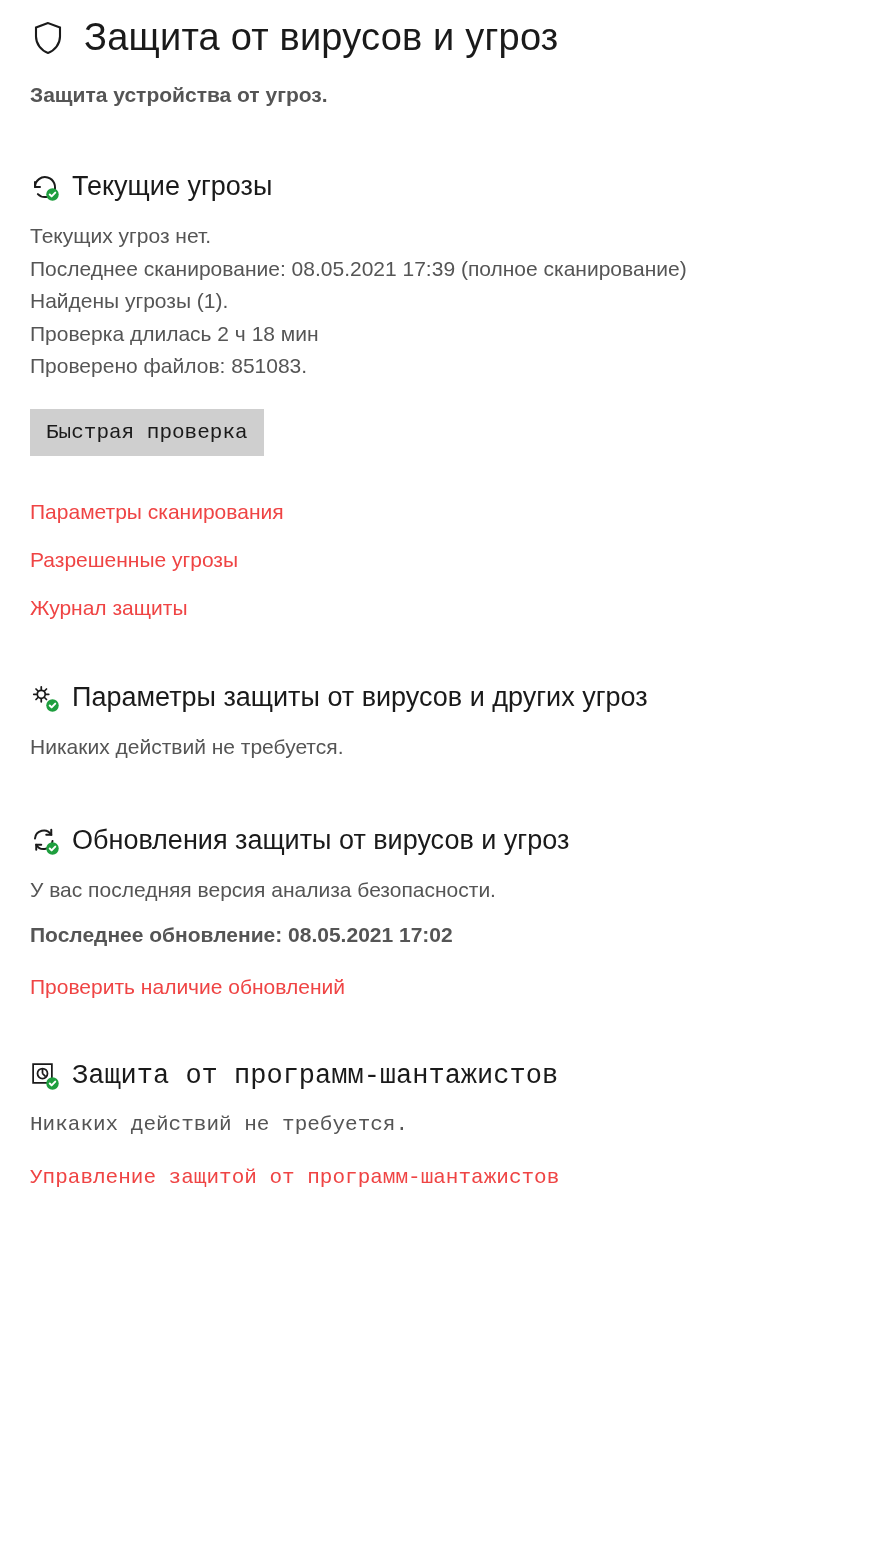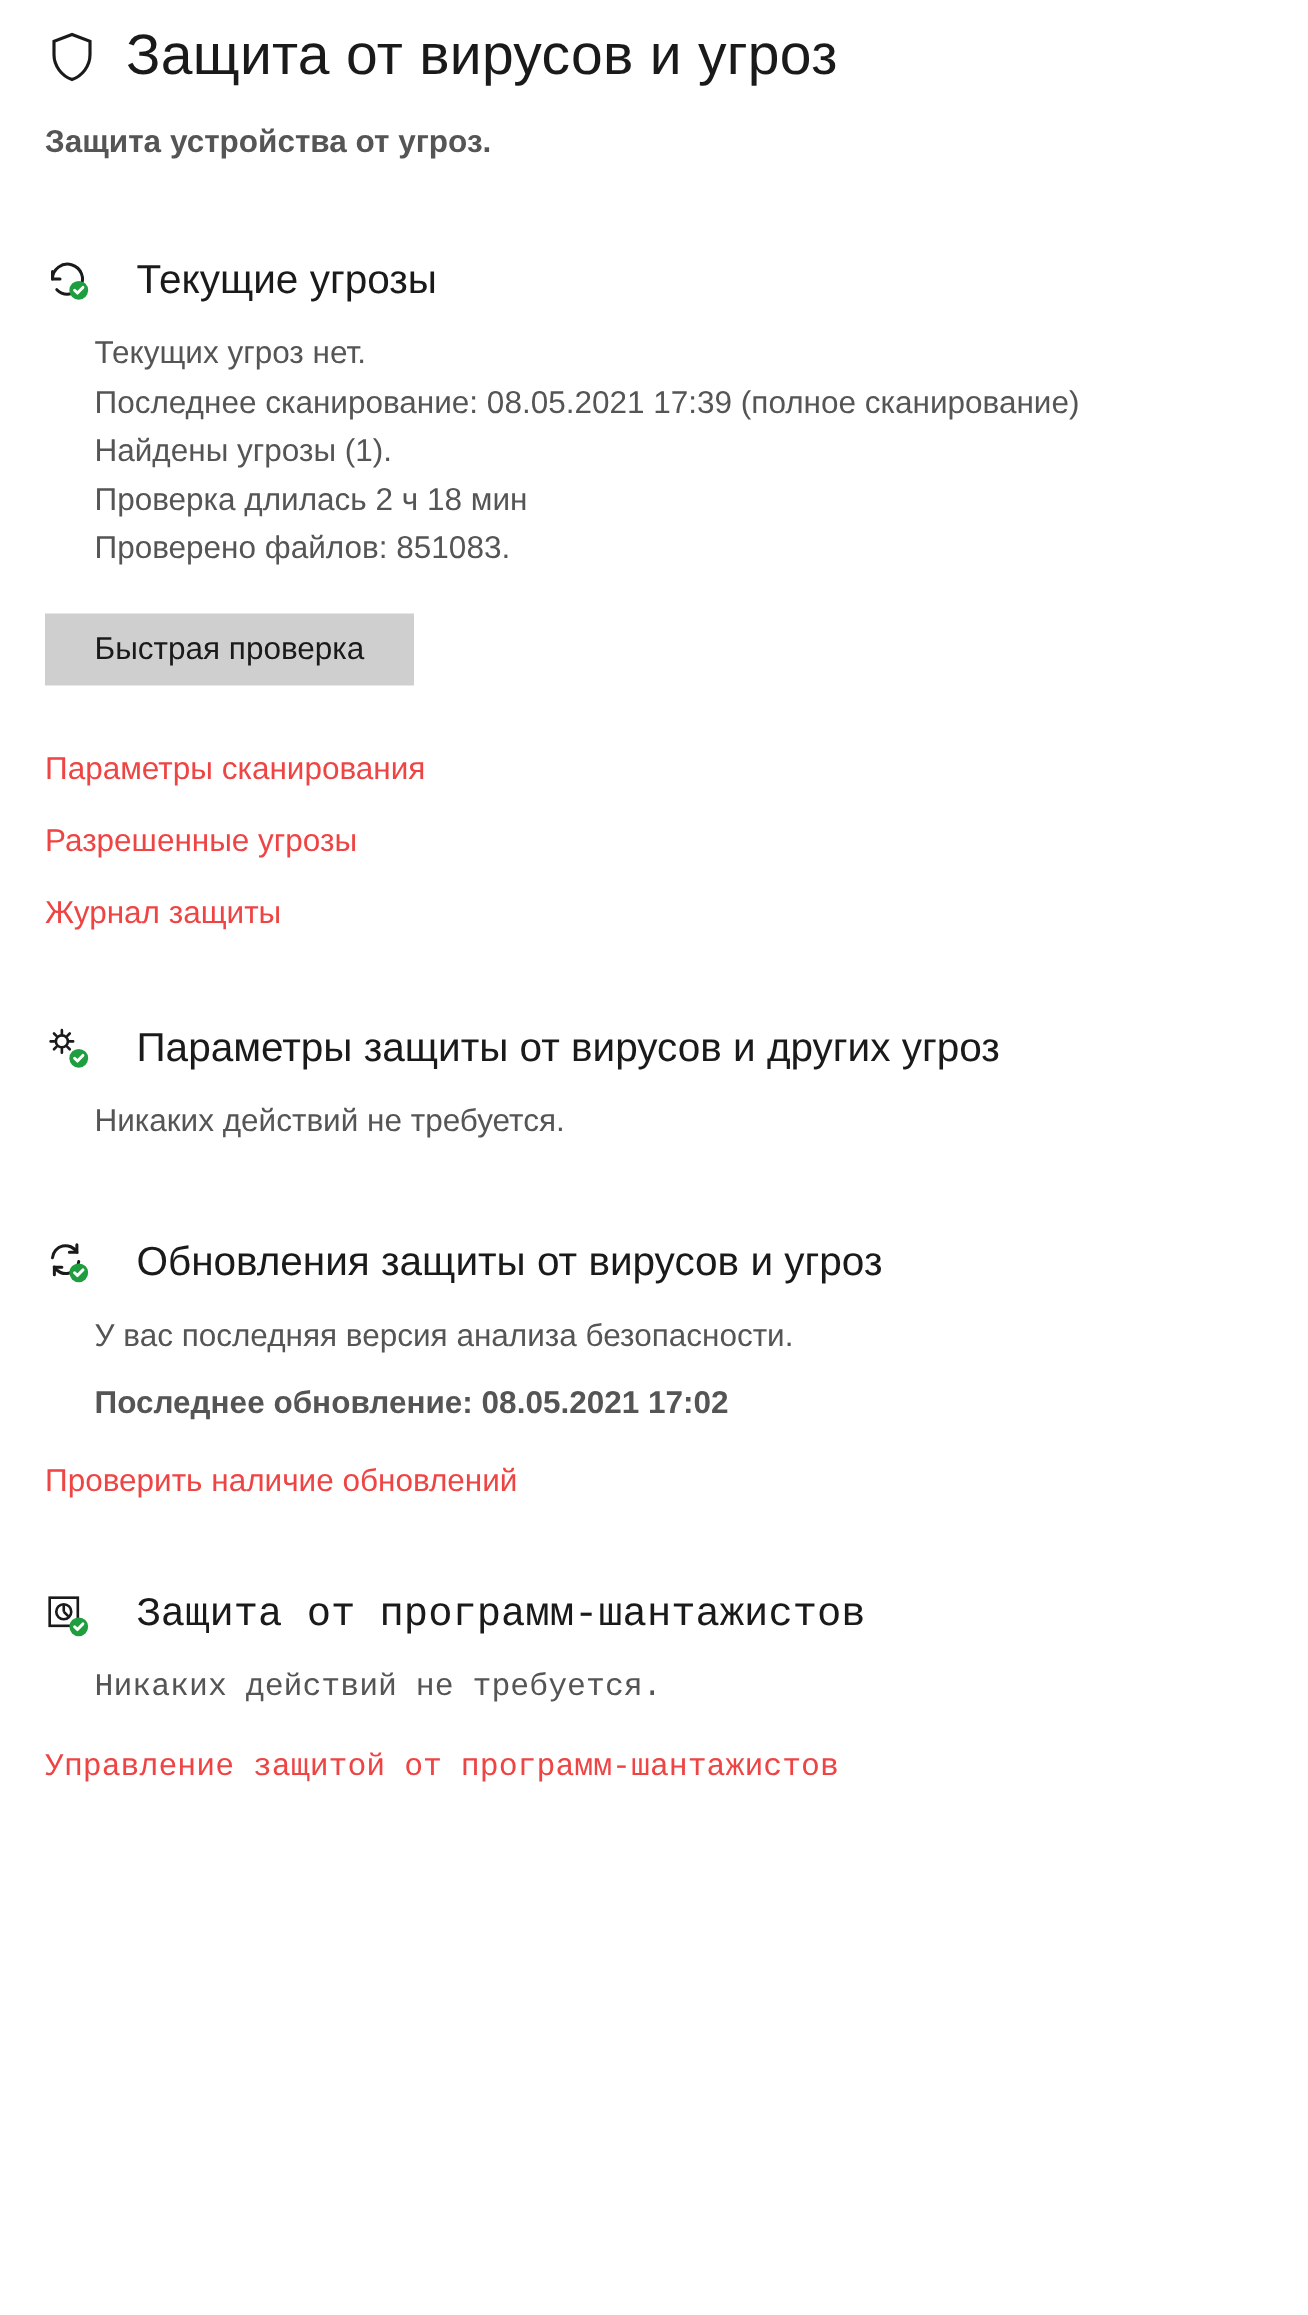--- a/index.html
+++ b/index.html
@@ -25,42 +25,41 @@
       font-size: 21px;
       color: #555;
       margin-bottom: 64px;
       font-weight: bold;
     }
     .section {
       margin-bottom: 62px;
     }
     .section-header {
       display: flex;
-      align-items: flex-start;
-      gap: 31px;
+      align-items: flex-end;
+      gap: 12px;
       margin-bottom: 18px;
     }
     .section-title {
       font-size: 27px;
       font-weight: 400;
     }
     .body-text {
       font-size: 21px;
       color: #555;
       line-height: 1.55;
-      margin-left: 33px;
     }
     .btn {
       display: inline-block;
       background: #cfcfcf;
       border: none;
-      font-family: Liberation Sans, sans-serif;
+      font-family: Liberation Mono, monospace;
       font-size: 21px;
       color: #1a1a1a;
-      padding: 12px 33px;
+      padding: 12px 16px;
       margin-top: 26px;
       margin-bottom: 20px;
       cursor: pointer;
     }
     .link {
       display: block;
       color: #ef4444;
       font-size: 21px;
       text-decoration: none;
       margin-top: 24px;

